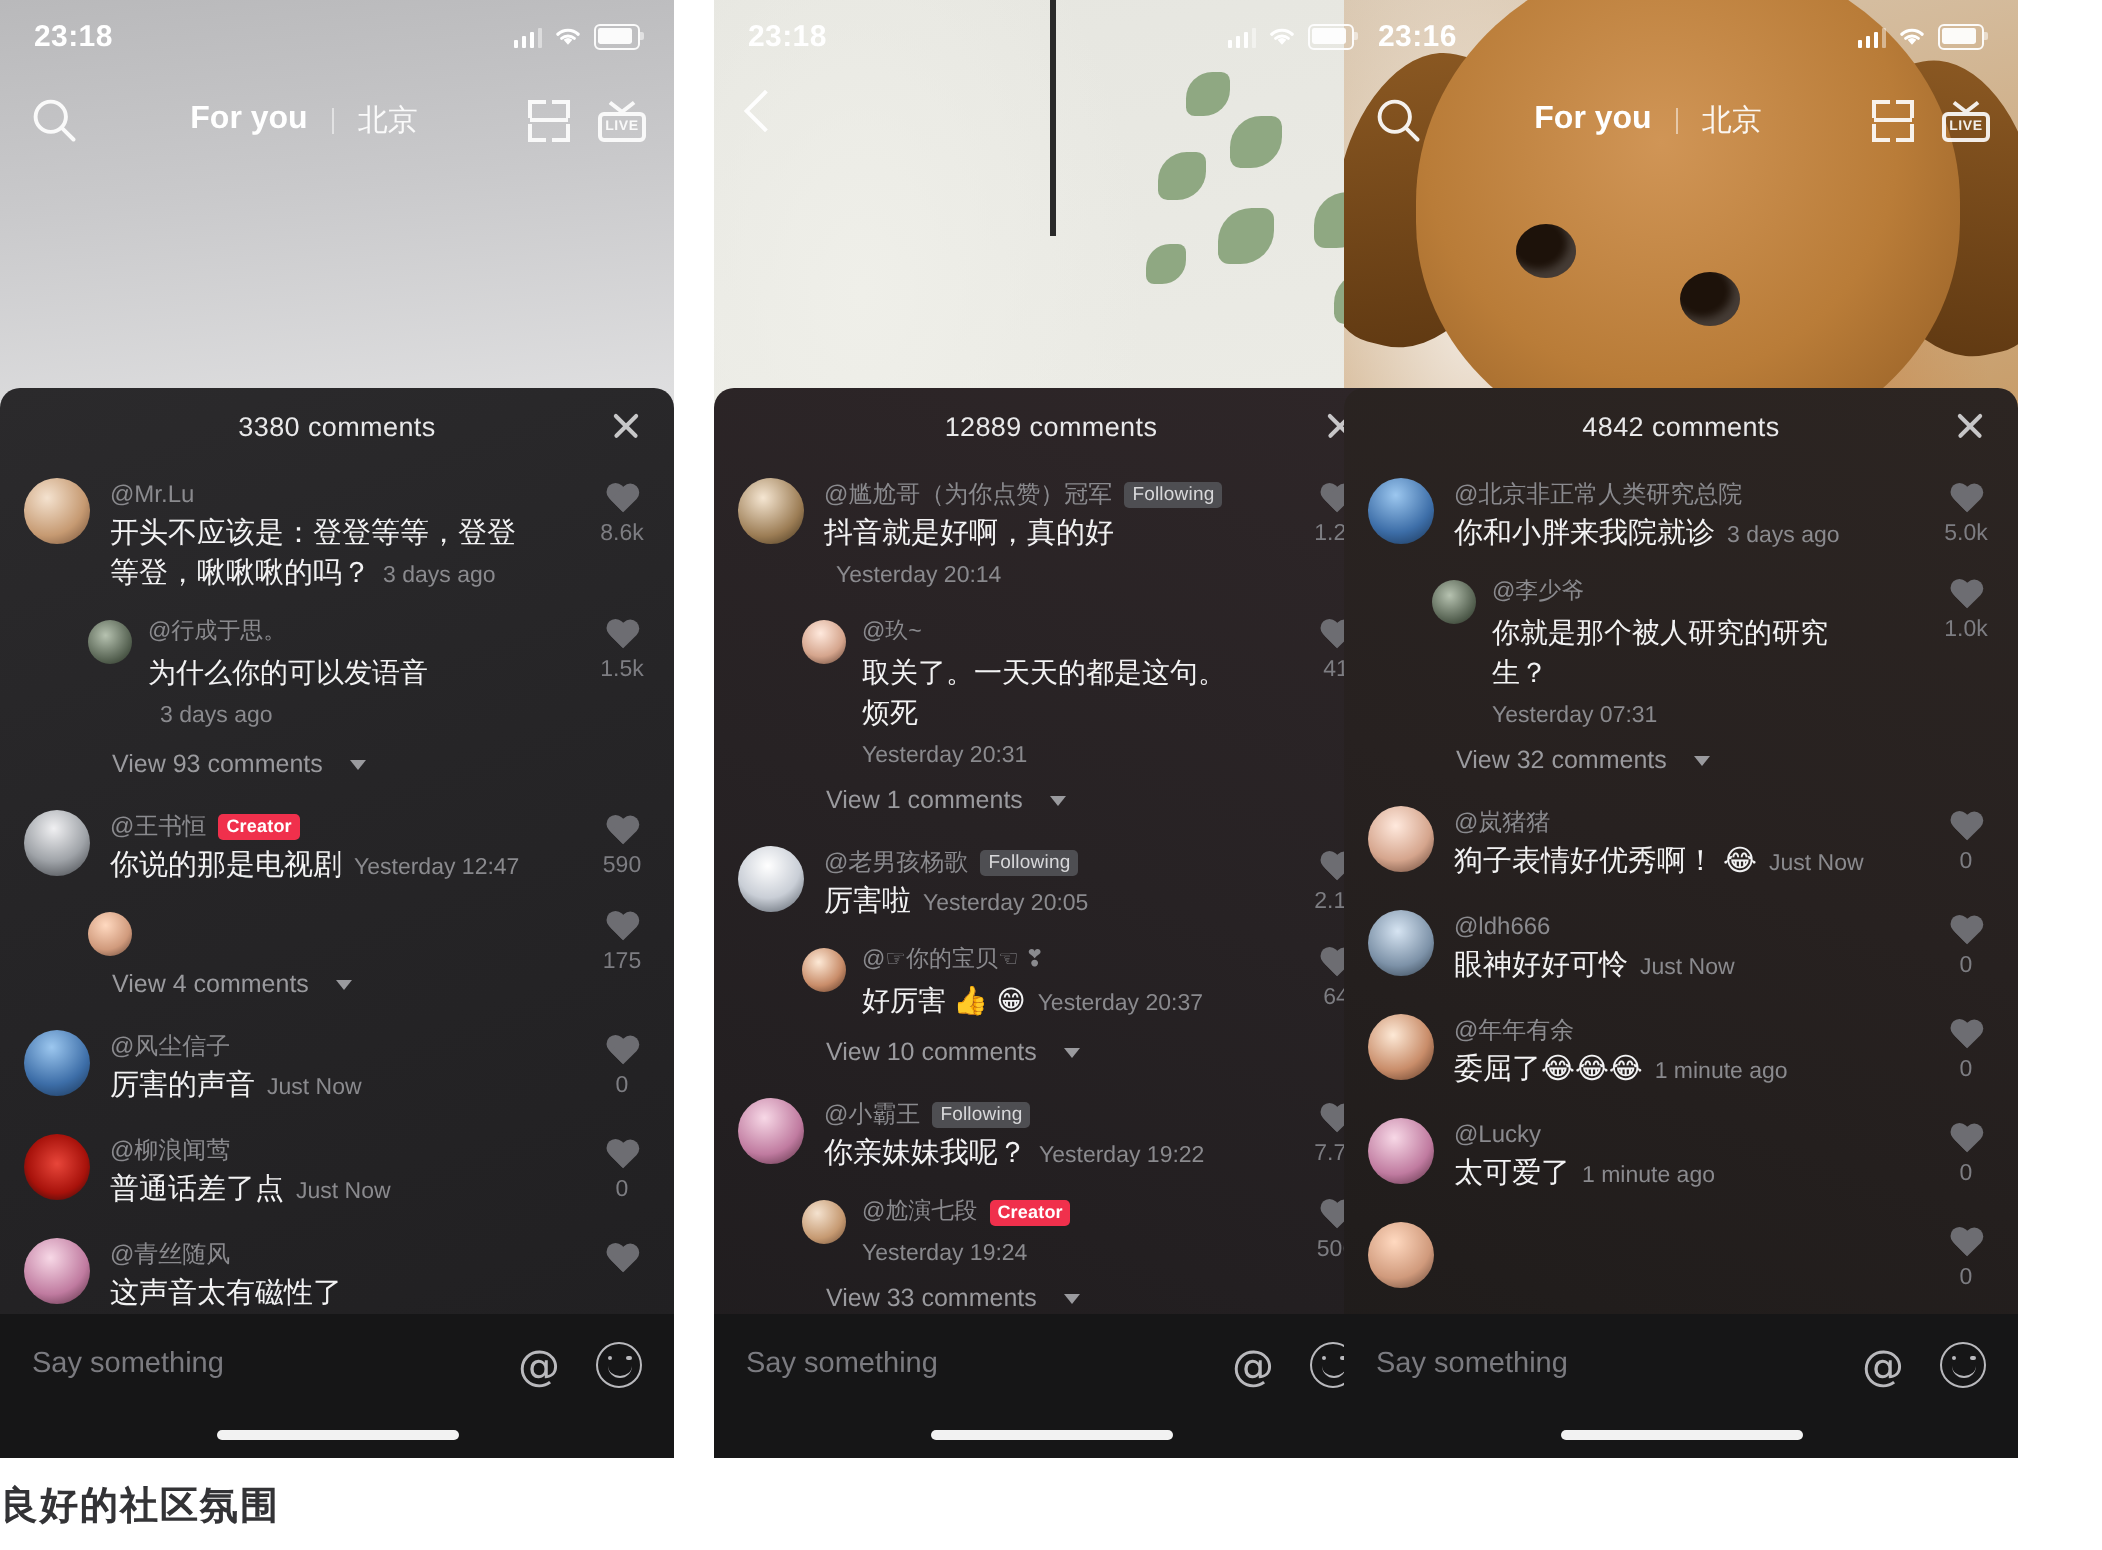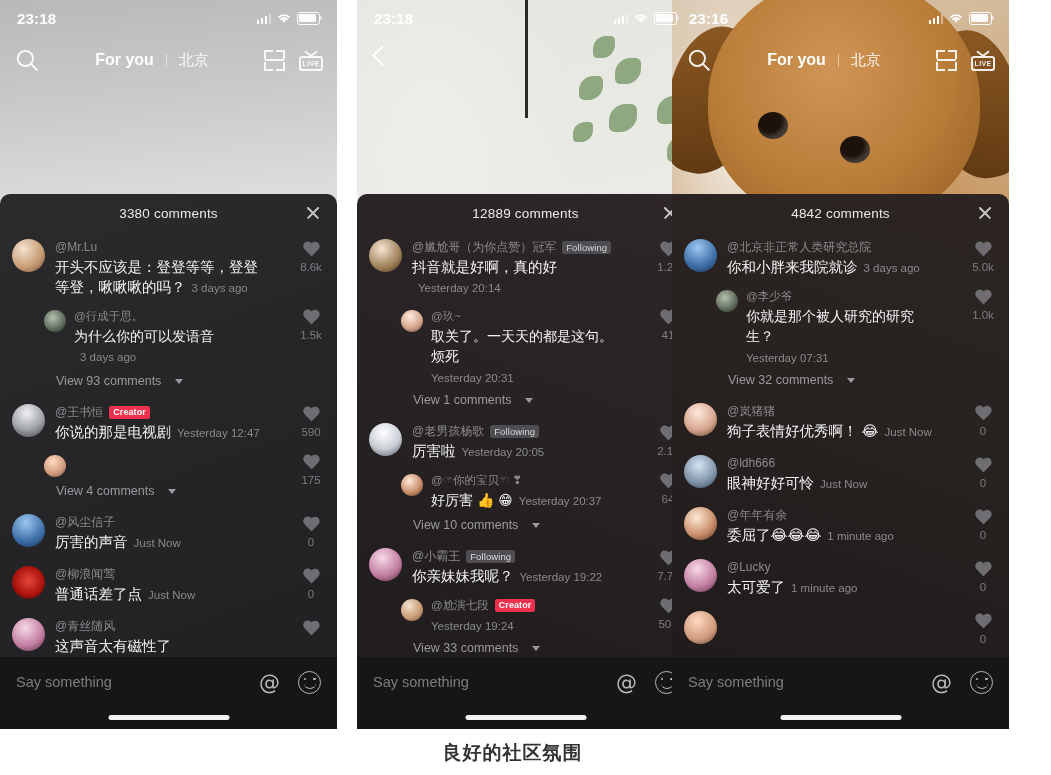--- a/index.html
+++ b/index.html
@@ -218,21 +218,21 @@
   .smiley i.l{left:4.5px;} .smiley i.r{right:4.5px;}
   .smiley b{position:absolute;left:4.5px;right:4.5px;bottom:4.5px;height:4.5px;
     border-bottom:1.6px solid #b9b9bd;border-radius:0 0 8px 8px;}
   .homebar{
     position:absolute;left:50%;transform:translateX(-50%);bottom:9px;
     width:121px;height:5px;border-radius:3px;background:#f2f2f2;z-index:10;
   }
 
   
   .caption{
-    position:absolute;left:0;top:740px;width:1025px;text-align:center;
+    position:absolute;left:0;top:740px;width:1025px;
     font-size:19px;font-weight:bold;color:#333336;letter-spacing:1px;
   }
 
   
   .av-g1{background:radial-gradient(circle at 35% 30%,#f4e2cf,#c69a72 60%,#6b4a33);}
   .av-g2{background:radial-gradient(circle at 40% 35%,#b6c2b0,#4e5a4a 70%,#262c22);}
   .av-g3{background:radial-gradient(circle at 45% 28%,#f0f0f2,#9fa3a8 55%,#3a3d42);}
   .av-g4{background:radial-gradient(circle at 40% 30%,#ffd9c0,#d09a7c 60%,#5d3f31);}
   .av-g5{background:radial-gradient(circle at 42% 26%,#9cc7ef,#3d6ea8 60%,#17304f);}
   .av-g6{background:radial-gradient(circle at 50% 45%,#e8463a,#a8120b 60%,#120b0b);}

